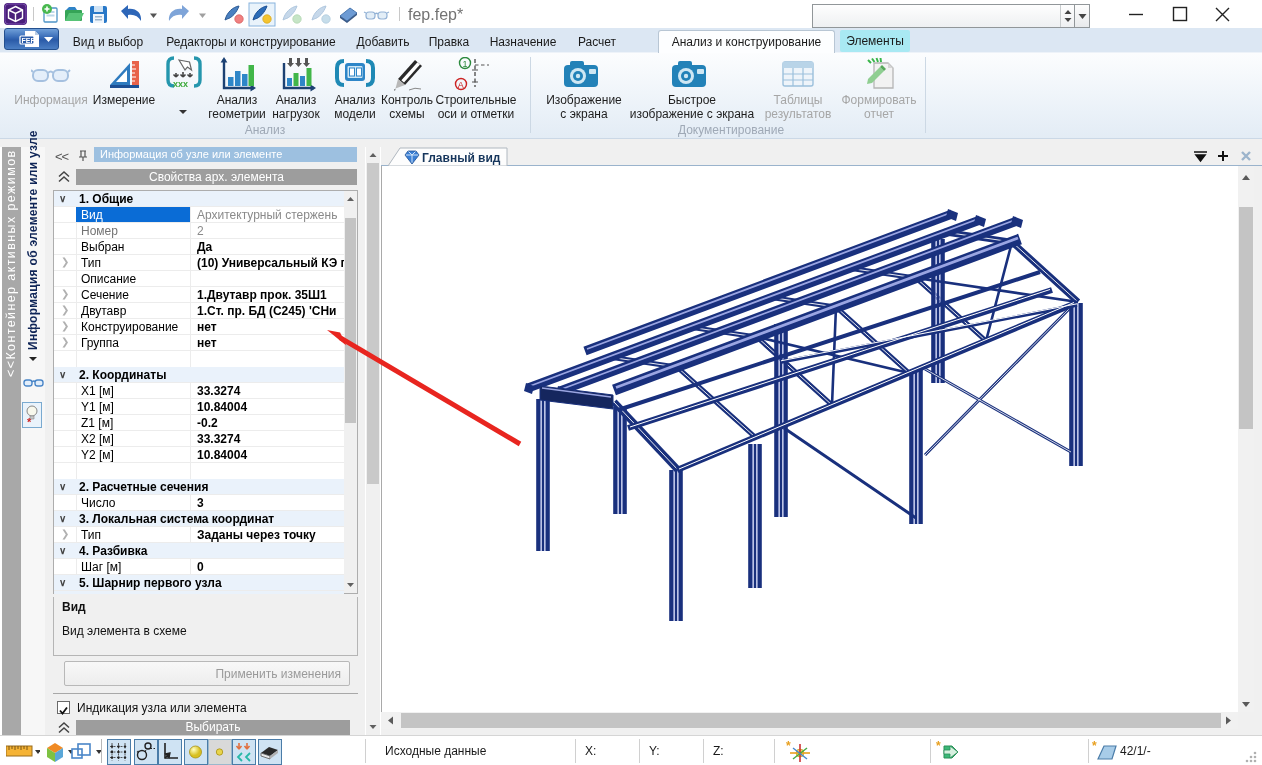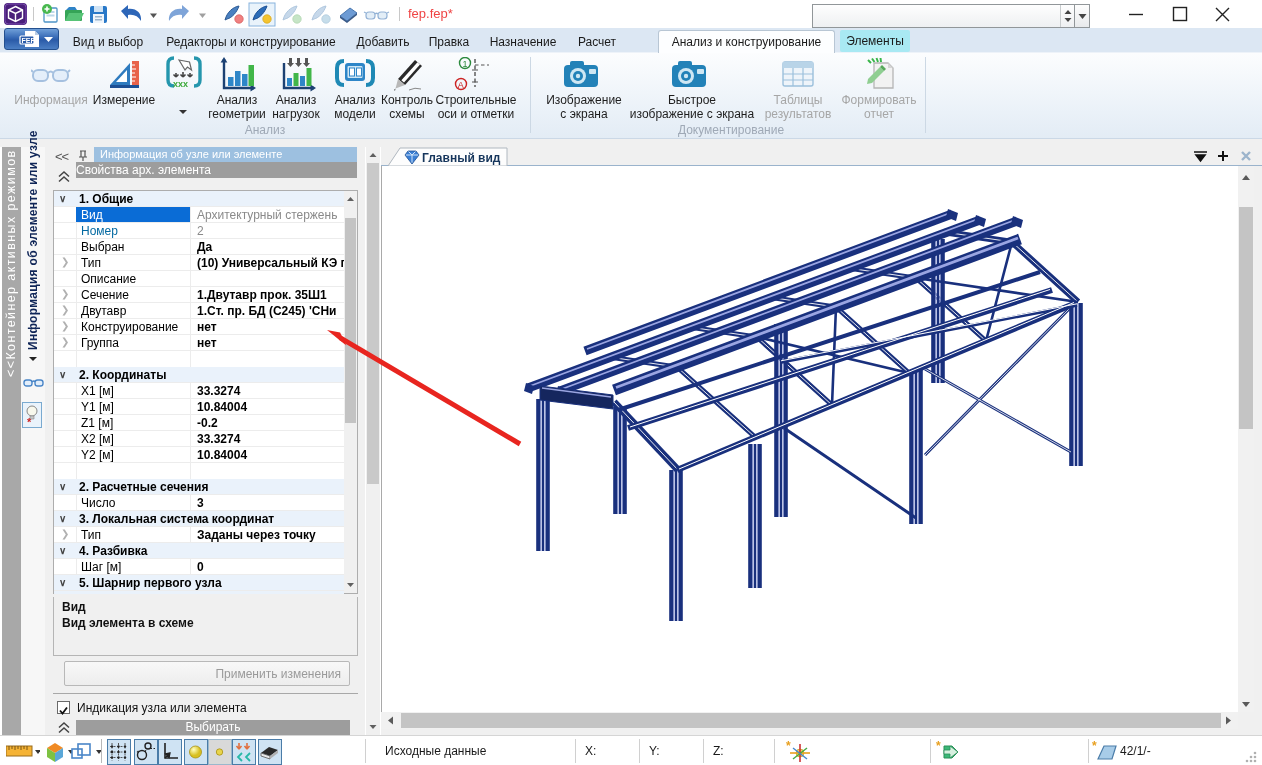--- a/index.html
+++ b/index.html
@@ -1,21 +1,21 @@
 <!DOCTYPE html>
 <html><head><meta charset="utf-8">
 <style>
 *{margin:0;padding:0;box-sizing:border-box;}
 html,body{width:1262px;height:765px;overflow:hidden;background:#fff;
  font-family:"Liberation Sans",sans-serif;}
 #win{position:relative;width:1262px;height:765px;background:#fff;}
 .abs{position:absolute;}
 
 #titlebar{position:absolute;left:0;top:0;width:1262px;height:28px;background:#fff;}
-.tbtxt{position:absolute;top:6px;font-size:13px;color:#ef4444;}
+.tbtxt{position:absolute;top:6px;font-size:16px;color:#737373;}
 .winbtn{position:absolute;top:0;width:44px;height:26px;color:#222;font-size:15px;
  text-align:center;line-height:26px;}
 
 #tabrow{position:absolute;left:0;top:28px;width:1262px;height:25px;background:#dce7f3;border-bottom:1px solid #eef3f9;}
 .rtab{position:absolute;top:3px;height:22px;line-height:22px;font-size:12px;color:#1a1a1a;text-align:center;}
 #activetab{position:absolute;top:2px;height:24px;background:#fdfeff;border:1px solid #b8c6d4;border-bottom:none;
  border-radius:3px 3px 0 0;line-height:22px;font-size:12px;color:#1a1a1a;text-align:center;}
 #eltab{position:absolute;top:2px;height:22px;background:#a9e9f3;border-radius:2px;line-height:22px;font-size:12px;color:#1a1a1a;text-align:center;}
 
 #ribbon{position:absolute;left:0;top:53px;width:1262px;height:86px;
@@ -310,35 +310,35 @@
 
     <div class="abs" style="left:10px;top:2px;font-size:13px;color:#555;letter-spacing:-1px;">&lt;&lt;</div>
     <svg class="abs" style="left:31px;top:2px;" width="14" height="14" viewBox="0 0 14 14">
       <path d="M4 2 h6 M5 2 v6 h4 v-6 M3 8 h8 M7 8 v4" stroke="#555" stroke-width="1.2" fill="none"></path>
     </svg>
     <div class="abs" style="left:49px;top:0;width:263px;height:15px;background:#9dc0e0;color:#fff;font-size:11px;line-height:15px;padding-left:6px;">Информация об узле или элементе</div>
 
     <svg class="abs" style="left:12px;top:23px;" width="14" height="14" viewBox="0 0 14 14">
       <path d="M2 6.5 L7 2 L12 6.5 M2 11.5 L7 7 L12 11.5" stroke="#444" stroke-width="1.5" fill="none"></path>
     </svg>
-    <div class="abs" style="left:31px;top:15px;width:281px;height:16px;background:#9d9d9d;color:#fff;font-size:12px;line-height:16px;">Свойства арх. элемента</div>
+    <div class="abs" style="left:31px;top:22px;width:281px;height:16px;background:#9d9d9d;color:#fff;font-size:12px;line-height:16px;text-align:center;">Свойства арх. элемента</div>
     <div id="grid">
       <div class="abs" style="left:22px;top:0;width:1px;height:402px;background:#ececec;"></div>
       <div class="abs" style="left:136px;top:0;width:1px;height:402px;background:#ececec;"></div>
       <div class="grow gcat" style="top:0;">
           <span class="chev">∨</span>
           <span style="position:absolute;left:25px;top:1px;">1. Общие</span>
         </div>
       <div class="grow" style="top:16px;">
           <div style="position:absolute;left:22px;top:0;width:114px;height:15px;background:#0a6cd6;"></div>
           <span class="gname" style="color:#fff;z-index:2;">Вид</span>
           <span class="gval" style="color:#8a8a8a;">Архитектурный стержень</span>
         </div>
       <div class="grow" style="top:32px;">
-          <span class="gname" style="color:#0369a1;">Номер</span>
+          <span class="gname" style="color:#737373;">Номер</span>
           <span class="gval" style="color:#8a8a8a;">2</span>
         </div>
       <div class="grow" style="top:48px;">
           <span class="gname">Выбран</span>
           <span class="gval" style="font-weight:bold;">Да</span>
         </div>
       <div class="grow" style="top:64px;">
           <span class="exp">❯</span>
           <span class="gname">Тип</span>
           <span class="gval" style="font-weight:bold;">(10) Универсальный КЭ п</span>
@@ -425,21 +425,21 @@
         <svg width="13" height="402">
           <path d="M3 10 l3.5 -4 l3.5 4 z" fill="#606060"></path>
           <rect x="1" y="27" width="11" height="205" fill="#c3c3c3"></rect>
           <path d="M3 392 l3.5 4 l3.5 -4 z" fill="#606060"></path>
         </svg>
       </div>
     </div>
 
     <div class="abs" style="left:8px;top:450px;width:305px;height:59px;background:#f0f0f0;border:1px solid #b5b5b5;border-top:none;padding:3px 8px;">
       <div style="font-size:12px;font-weight:bold;color:#111;">Вид</div>
-      <div style="font-size:12px;color:#111;margin-top:2px;font-weight:bold;">Вид элемента в схеме</div>
+      <div style="font-size:12px;color:#111;margin-top:10px;">Вид элемента в схеме</div>
     </div>
 
     <div class="abs" style="left:19px;top:514px;width:286px;height:25px;background:linear-gradient(#f8f8f8,#ededed);border:1px solid #b8b8b8;border-radius:2px;">
       <div style="position:absolute;right:8px;top:5px;font-size:12px;color:#9a9a9a;">Применить изменения</div>
     </div>
 
     <div class="abs" style="left:8px;top:546px;width:305px;height:1px;background:#a8a8a8;"></div>
 
     <div class="abs" style="left:12px;top:554px;width:13px;height:13px;background:#fff;border:1px solid #6a6a6a;">
       <svg width="11" height="11">

